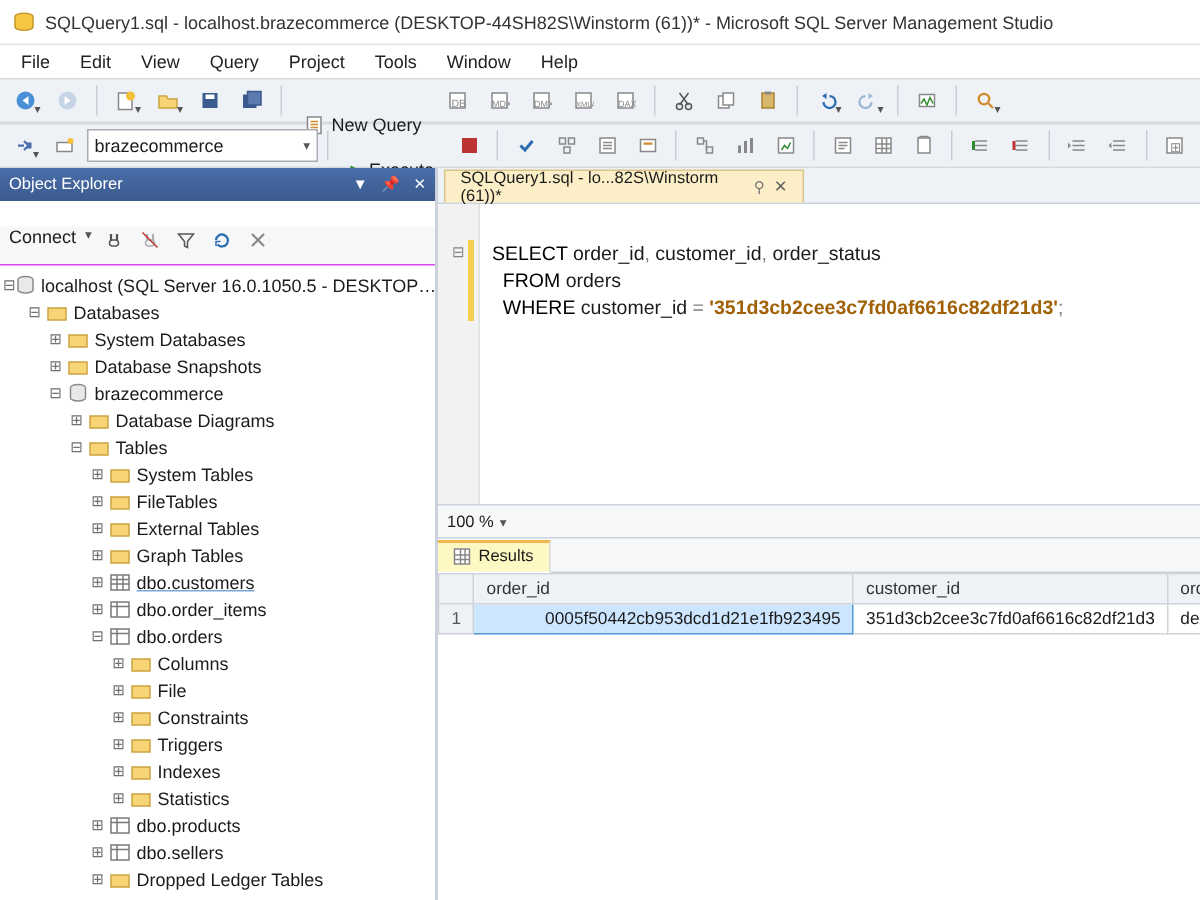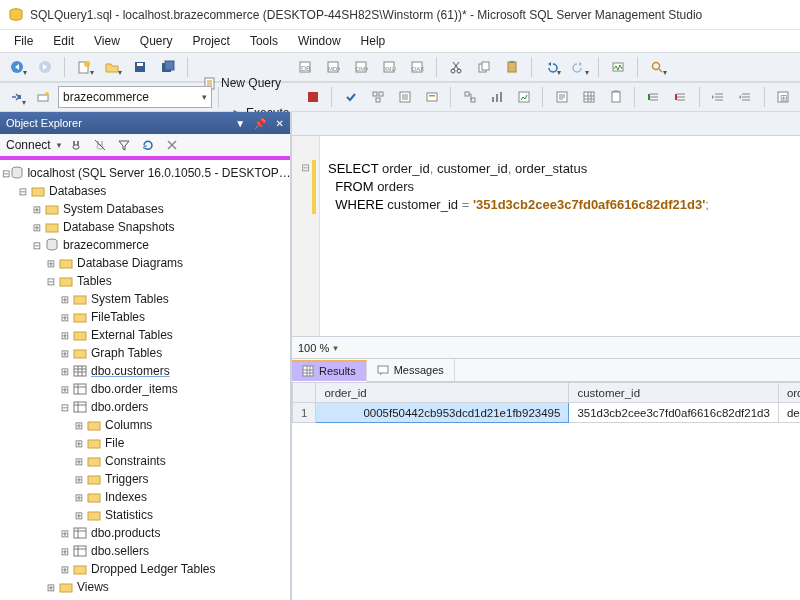--- a/index.html
+++ b/index.html
@@ -24,21 +24,21 @@
 .combo .arrow { font-size:9px; color:#555; }
 
 .play { color:#2e8b2e; font-size:11px; }
 .stop { width:10px; height:10px; background:#b33; display:inline-block; }
 
 
 .main { display:flex; height: calc(600px - 30px - 22px - 30px - 30px); }
 .objexp { width: 292px; border-right: 2px solid #ccd2dc; display:flex; flex-direction:column; background:#fff; }
 .objexp-header { height:22px; background: linear-gradient(#4a6ea9,#3b5a8e); color:#fff; display:flex; align-items:center; padding:0 6px; justify-content:space-between; font-size:11px; }
 .objexp-header .tools span { margin-left:6px; cursor:default; font-size:10px; }
-.connectbar { height:26px; border-bottom:4px solid #d946ef; display:flex; align-items:center; padding:0 6px; gap:6px; background:#f6f7f9; }
+.connectbar { height:26px; border-bottom:1px solid #d946ef; display:flex; align-items:flex-start; padding:0 6px; gap:6px; background:#f6f7f9;margin-top:17px; }
 .connectbar .ico { width:18px; height:18px; display:flex; align-items:center; justify-content:center; font-size:11px; color:#555; }
 
 .tree { flex:1; overflow:auto; padding:4px 2px; font-size:12px; }
 .tree .node { display:flex; align-items:center; height:18px; white-space:nowrap; }
 .tree .exp { width:14px; text-align:center; color:#707070; font-size:10px; cursor:default; }
 .tree .ico { width:16px; height:16px; margin-right:3px; display:inline-flex; align-items:center; justify-content:center; }
 .tree .lbl { cursor:default; }
 .tree .lbl.sel { text-decoration: underline; text-decoration-color:#7aa7d9; }
 .ind1{padding-left:14px}.ind2{padding-left:28px}.ind3{padding-left:42px}.ind4{padding-left:56px}.ind5{padding-left:70px}
 
@@ -64,21 +64,21 @@
 .code { padding:6px 8px; white-space:pre; line-height:18px; }
 .kw { color:#000000; }
 .str { color:#a16207;font-weight:bold; }
 .op { color:#808080; }
 
 .zoombar { height:22px; border-top:1px solid #ccd2dc; display:flex; align-items:center; padding:0 6px; background:#f7f8fa; font-size:11px; gap:4px; }
 .zoombar .arrow { font-size:9px; color:#555; }
 
 .results-tabs { height:24px; border-top:1px solid #ccd2dc; border-bottom:1px solid #ccd2dc; display:flex; align-items:center; background:#f7f8fa; }
 .rtab { height:22px; padding:0 10px; display:flex; align-items:center; gap:5px; font-size:11px; border-right:1px solid #d7dbe0; }
-.rtab.active { background:#c4b5fd; border-bottom:1px solid #fff; margin-bottom:-1px; border-top:2px solid #f0b64f;text-align:right; }
+.rtab.active { background:#fef9c3; border-bottom:1px solid #fff; margin-bottom:-1px; border-top:2px solid #f0b64f;text-align:right; }
 
 .grid { flex:1; overflow:auto; background:#fff; }
 .grid table { border-collapse:collapse; font-size:11.5px; }
 .grid th, .grid td { border:1px solid #d0d4da; padding:2px 8px; text-align:left; height:20px; white-space:nowrap; }
 .grid th { background:#eef1f5; font-weight:normal; color:#333; }
 .grid th.row, .grid td.row { background:#eef1f5; width:28px; text-align:center; color:#555; }
 .grid td.selcell { background:#cde6ff; border:1px solid #5a9be0;padding-left:47px; }
 </style>
 </head>
 <body>
@@ -635,20 +635,25 @@
               <rect x="1" y="4" width="12" height="8"></rect>
             </svg>
           </span>
           <span class="lbl">External Resources</span>
         </div>
     </div>
   </div>
 
   <div class="editor-area">
     <div class="tabstrip">
+      <div class="tab active">
+        <span>SQLQuery1.sql - lo...82S\Winstorm (61))*</span>
+        <span class="pin">⚲</span>
+        <span class="close">✕</span>
+      </div>
     </div>
 
     <div class="sql-editor">
       <div class="gutter">
         <div class="yellowbar" style="top:24px;height:54px"></div>
         <div class="mark" style="top:26px">⊟</div>
       </div>
       <div class="code"><span> </span>
 <span class="kw">SELECT</span><span> order_id</span><span class="op">,</span><span> customer_id</span><span class="op">,</span><span> order_status</span>
   <span class="kw">FROM</span><span> orders</span>
@@ -662,29 +667,20 @@
 
     <div class="results-tabs">
       <div class="rtab active">
         <span>
             <svg width="12" height="12">
               <rect x="1" y="1" width="10" height="10" fill="#fff" stroke="#888"></rect>
               <path d="M1 5h10M1 8h10M5 1v10M8 1v10" stroke="#888"></path>
             </svg>
           </span>
         <span>Results</span>
-      </div>
-      <div class="rtab">
-        <span>
-            <svg width="12" height="12">
-              <rect x="1" y="2" width="10" height="7" fill="#fff" stroke="#888"></rect>
-              <path d="M3 11l2-2" stroke="#888"></path>
-            </svg>
-          </span>
-        <span>Messages</span>
       </div>
     </div>
 
     <div class="grid">
       <table>
         <tbody>
             <tr>
           <th class="row"></th>
           <th>order_id</th>
           <th>customer_id</th>

